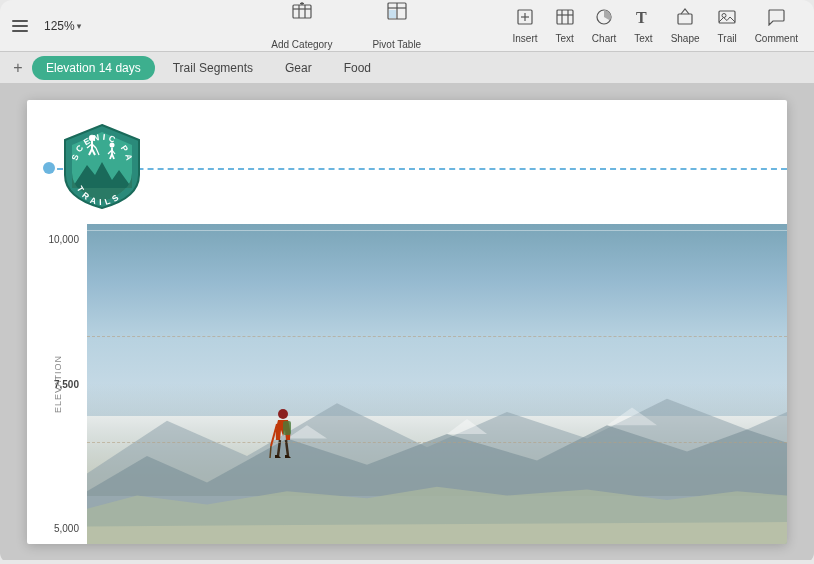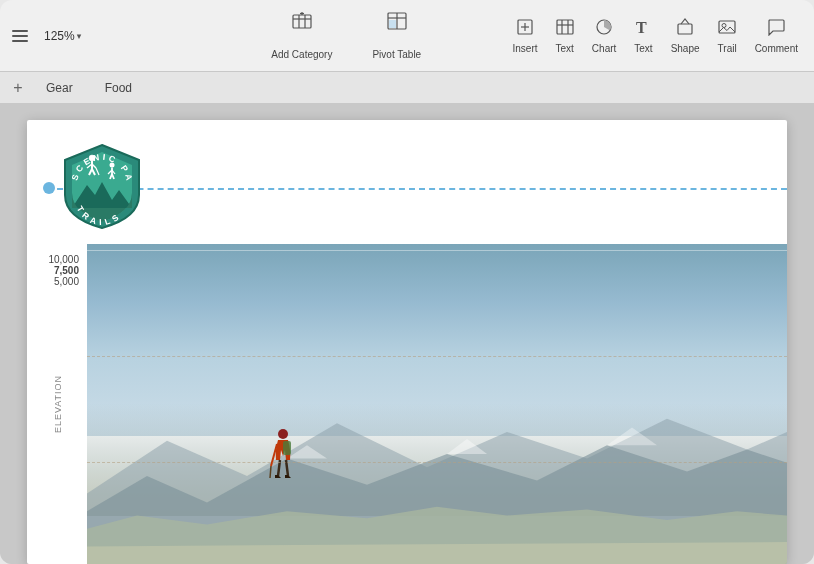--- a/index.html
+++ b/index.html
@@ -12,21 +12,21 @@
       background: #e8e8e8;
       border-radius: 12px;
     }
 
     
     .toolbar {
       display: flex;
       align-items: center;
       background: #f0f0f0;
       border-bottom: 1px solid #c8c8c8;
-      height: 72px;
+      height: 52px;
       padding: 0 8px;
       gap: 0;
     }
 
     .toolbar-left {
       display: flex;
       align-items: center;
       gap: 12px;
       min-width: 180px;
     }
@@ -250,20 +250,21 @@
     }
 
     .chart-y-labels {
       position: absolute;
       left: 0;
       top: 0;
       bottom: 0;
       width: 60px;
       display: flex;
       flex-direction: column;
+      justify-content: space-between;
       align-items: flex-end;
       padding: 10px 8px 10px 0;
       font-size: 10px;
       color: #555;
     }
 
     .y-axis-label-vertical {
       position: absolute;
       left: 2px;
       top: 50%;
@@ -419,20 +420,26 @@
           <path d="M2 2 H16 Q17 2 17 3 V12 Q17 13 16 13 H6 L2 17 V3 Q2 2 3 2 Z" stroke="#555" stroke-width="1.2" fill="none"></path>
         </svg>
       </div>
       <span>Comment</span>
     </div>
   </div>
 </div>
 
 <div class="tabs-bar">
   <div class="tab-add">+</div>
+  <div class="tab active">
+    <span>Elevation 14 days</span>
+  </div>
+  <div class="tab inactive">
+    <span>Trail Segments</span>
+  </div>
   <div class="tab inactive">
     <span>Gear</span>
   </div>
   <div class="tab inactive">
     <span>Food</span>
   </div>
 </div>
 
 <div class="main-content">
   <div class="page-area">

